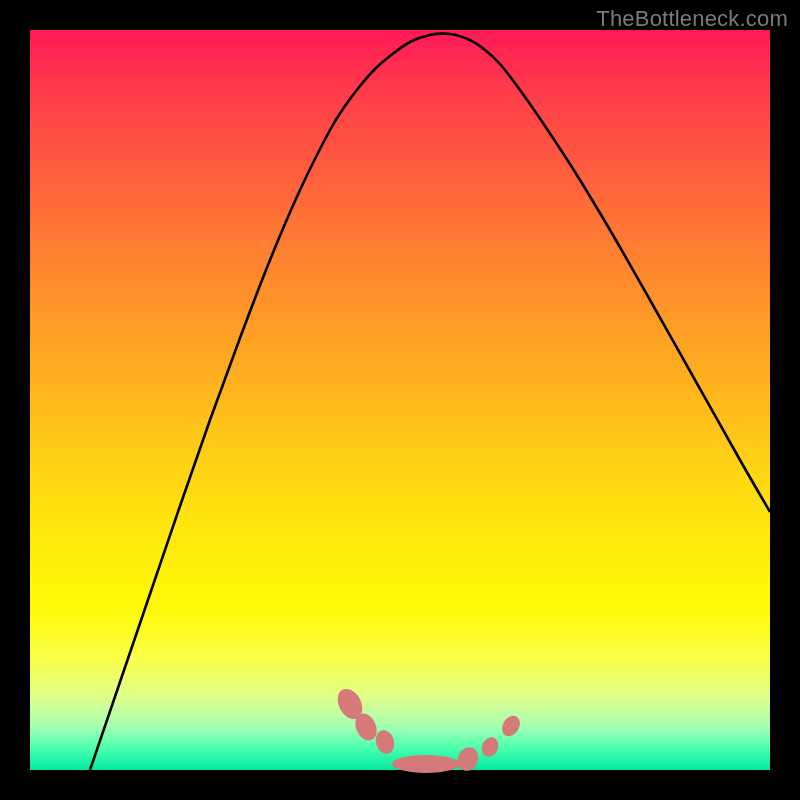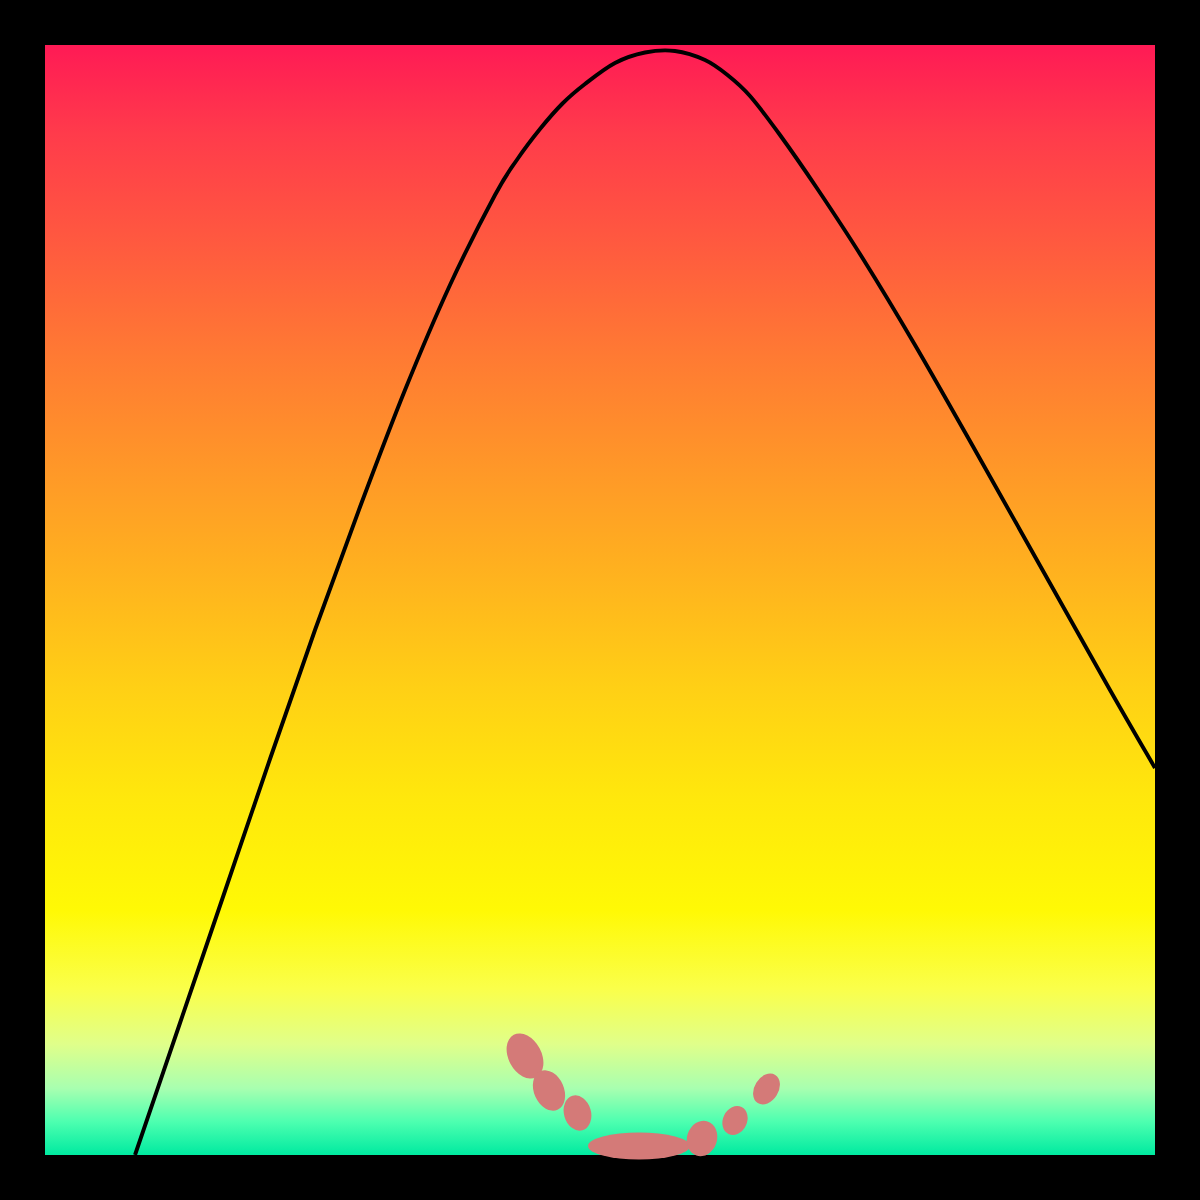--- a/index.html
+++ b/index.html
@@ -57,20 +57,21 @@
     width: 740px;
     height: 740px;
     overflow: visible;
   }
 </style>
 </head>
 <body>
 
 <div class="frame">
 
+  <div class="attribution">TheBottleneck.com</div>
 
   <div class="plot-area">
     <svg class="curve" viewBox="0 0 740 740">
       <path id="curve-path" fill="none" stroke="#000000" stroke-width="2.6" d="M 60 740 C 65 725.3333333333334, 80 681.3333333333334, 90 652 C 100 622.6666666666666, 110 593.3333333333334, 120 564 C 130 534.6666666666666, 140 505, 150 476 C 160 447, 170 418, 180 390 C 190 362, 200 334.6666666666667, 210 308 C 220 281.3333333333333, 230 254.66666666666666, 240 230 C 250 205.33333333333334, 260 181.66666666666666, 270 160 C 280 138.33333333333334, 292.5 114, 300 100 C 307.5 86, 310 83.33333333333333, 315 76 C 320 68.66666666666667, 325 62.166666666666664, 330 56 C 335 49.833333333333336, 340 44, 345 39 C 350 34, 354.1666666666667 30.5, 360 26 C 365.8333333333333 21.5, 373.3333333333333 15.5, 380 12 C 386.6666666666667 8.5, 393.3333333333333 6.333333333333333, 400 5 C 406.6666666666667 3.666666666666667, 413.3333333333333 3.1666666666666665, 420 4 C 426.6666666666667 4.833333333333333, 434.1666666666667 7.333333333333334, 440 10 C 445.8333333333333 12.666666666666666, 450 16, 455 20 C 460 24, 464.1666666666667 27.333333333333332, 470 34 C 475.8333333333333 40.666666666666664, 482.5 49.666666666666664, 490 60 C 497.5 70.33333333333333, 505.8333333333333 82.33333333333333, 515 96 C 524.1666666666666 109.66666666666667, 534.1666666666666 124.66666666666667, 545 142 C 555.8333333333334 159.33333333333334, 567.5 178.66666666666666, 580 200 C 592.5 221.33333333333334, 605.8333333333334 245, 620 270 C 634.1666666666666 295, 650 323.3333333333333, 665 350 C 680 376.6666666666667, 697.5 408, 710 430 C 722.5 452, 735 473.3333333333333, 740 482"></path>
       <g id="markers-group">
           <ellipse cx="320" cy="674" rx="11" ry="16" fill="#d47a78" transform="rotate(-28 320 674)"></ellipse>
           <ellipse cx="336" cy="697" rx="10" ry="14" fill="#d47a78" transform="rotate(-24 336 697)"></ellipse>
           <ellipse cx="355" cy="712" rx="9" ry="12" fill="#d47a78" transform="rotate(-16 355 712)"></ellipse>
           <ellipse cx="396" cy="734" rx="34" ry="9" fill="#d47a78"></ellipse>
           <ellipse cx="438" cy="729" rx="10" ry="12" fill="#d47a78" transform="rotate(18 438 729)"></ellipse>

